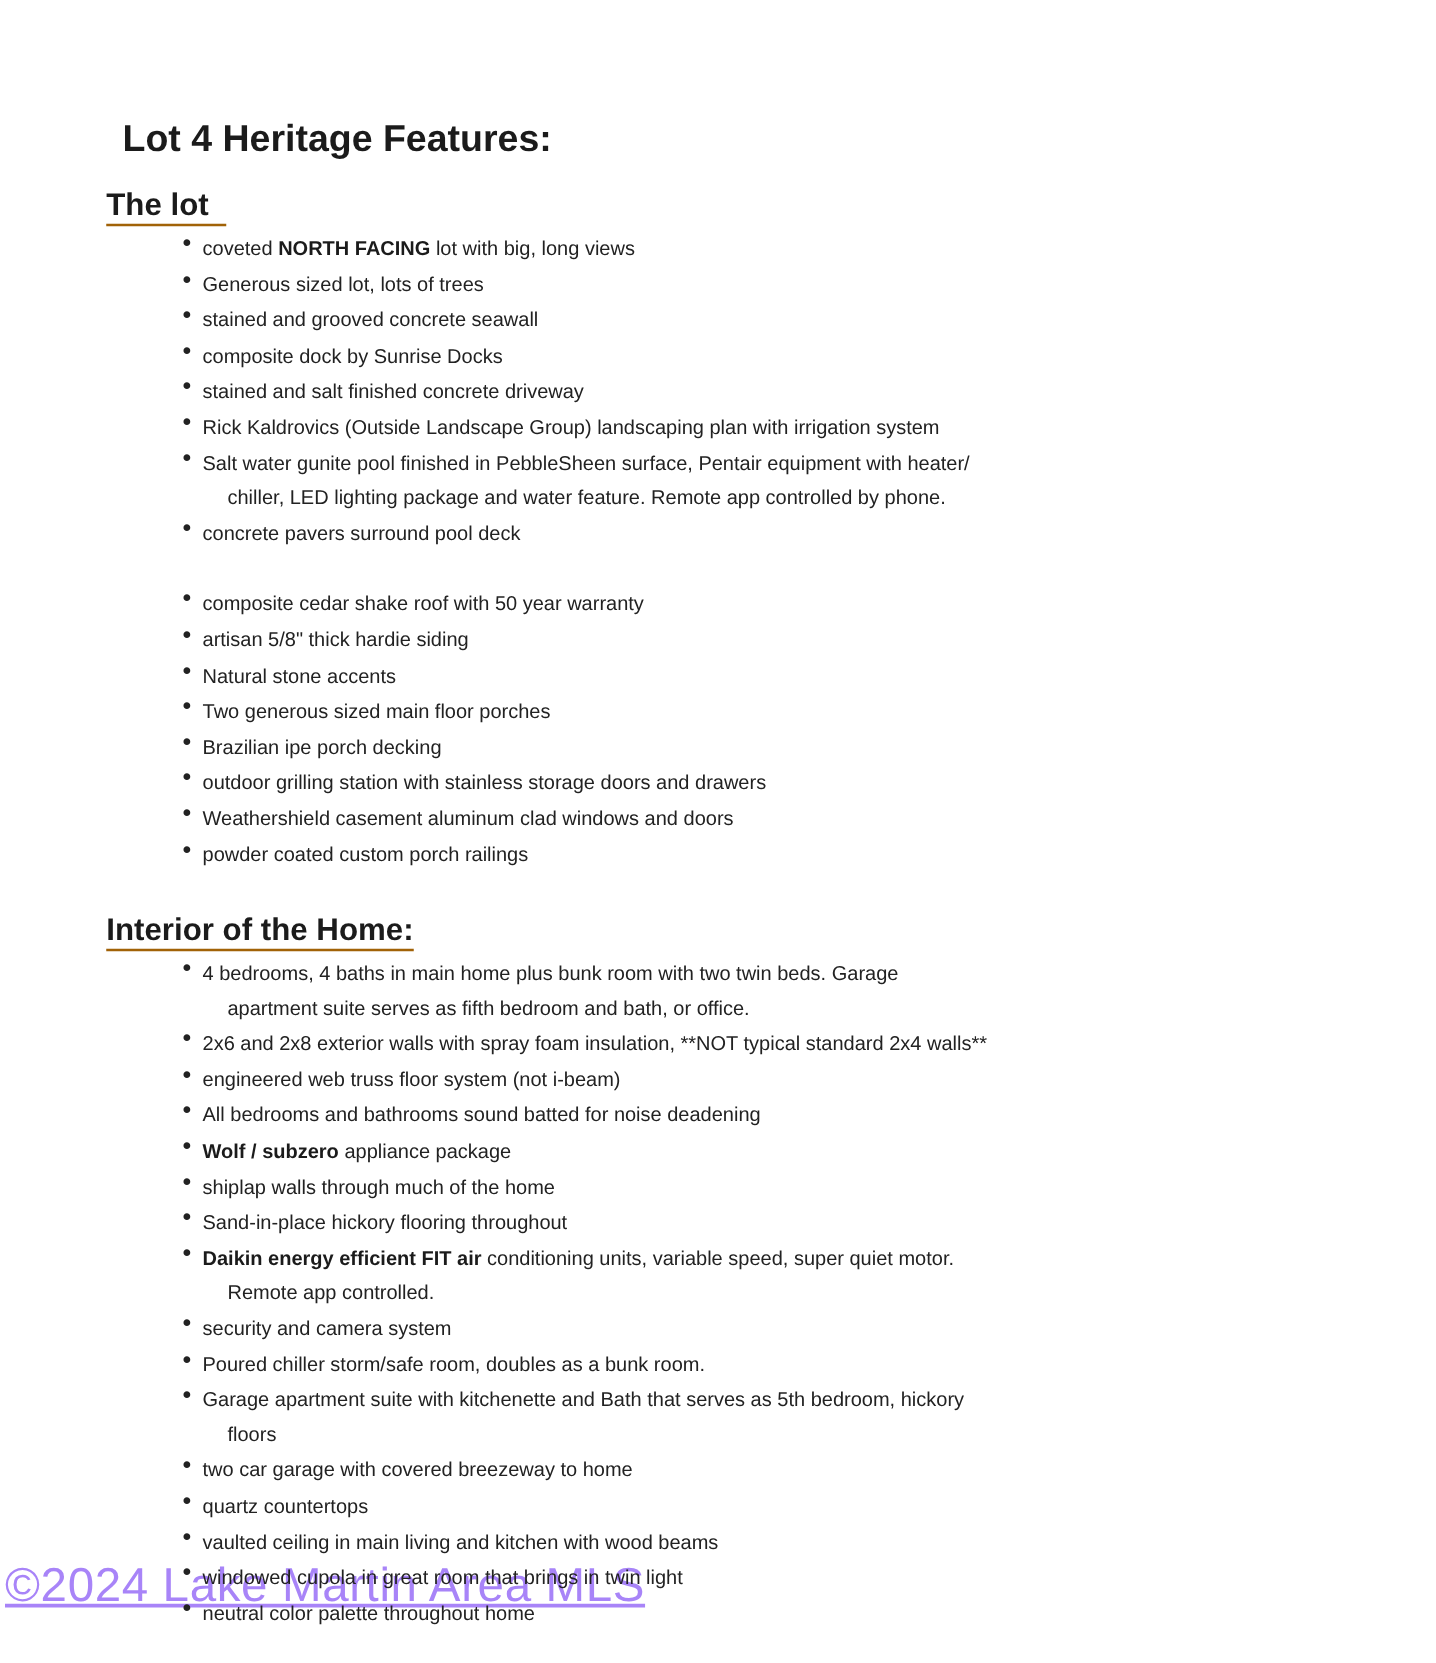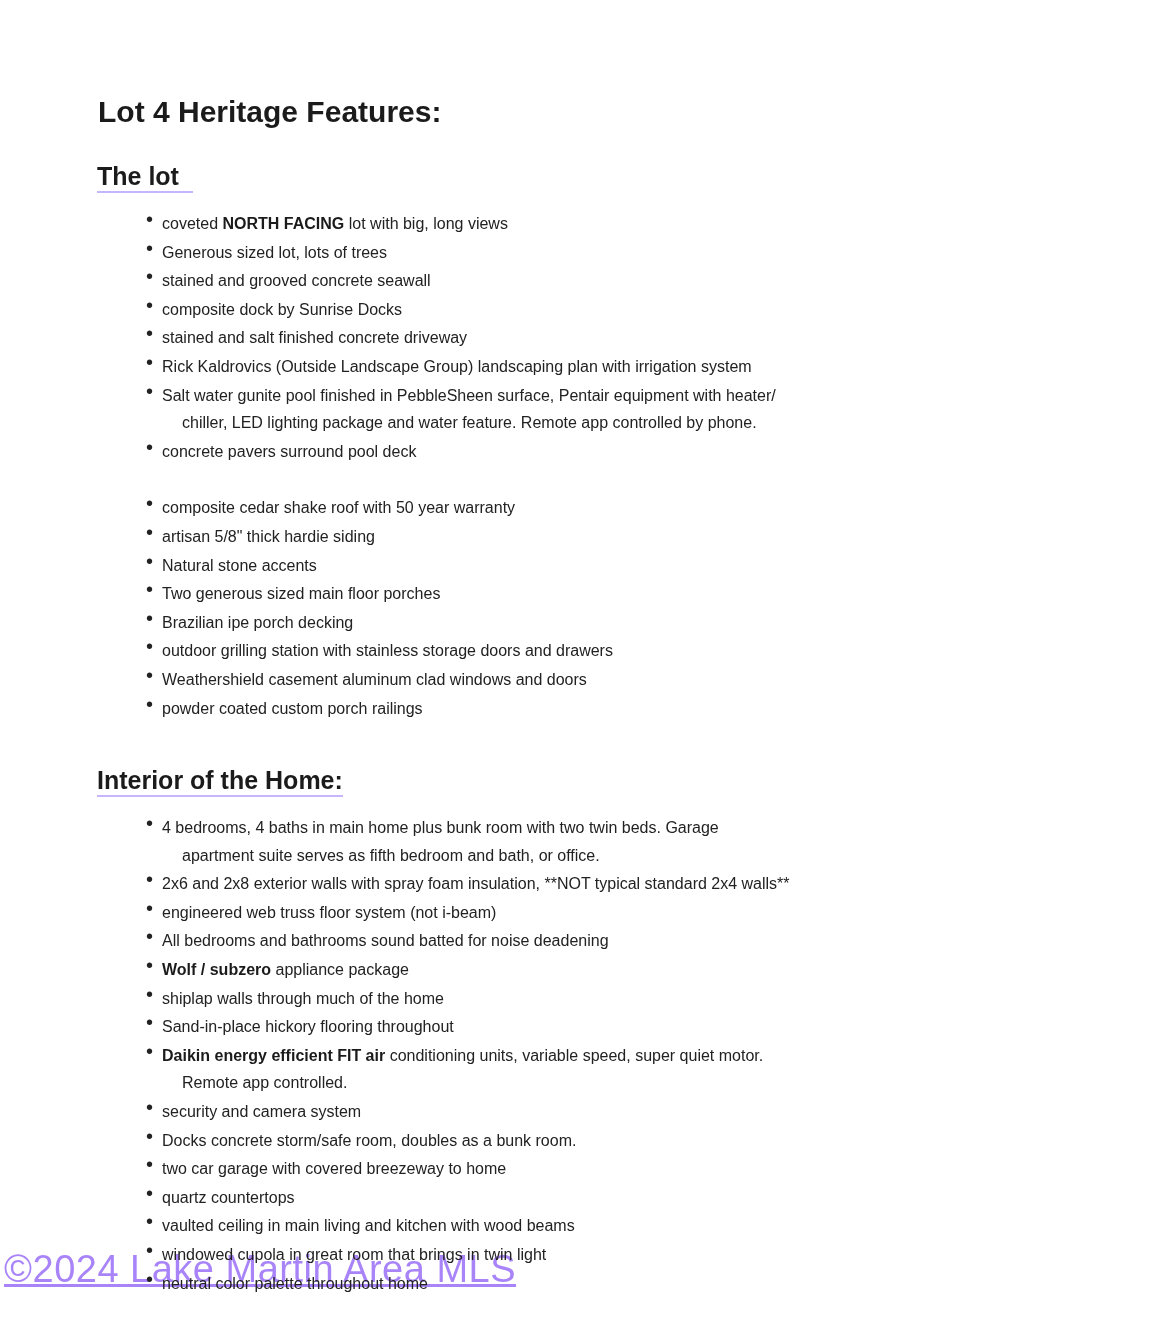--- a/index.html
+++ b/index.html
@@ -27,22 +27,22 @@
     margin: 16px;
     color: #1b1b1b;
   }
   .section { margin: 0 0 28px 0; }
   .section-heading {
     display: inline-block;
     font-size: 25px;
     line-height: 30px;
     font-weight: bold;
     color: #1b1b1b;
-    border-bottom: 2px solid #c4b5fd;
-    margin: 15px;
+    border-bottom: 2px solid #a16207;
+    margin: 3px;
   }
   .section:first-of-type .section-heading { padding-right: 14px; }
   ul.features {
     list-style: none;
     margin: 1px 0 0 0;
     padding: 0 0 0 64px;
   }
   li.feature {
     font-size: 16px;
     line-height: 27.6px;
@@ -107,21 +107,23 @@
 apartment suite serves as fifth bedroom and bath, or office.</li>
           <li class="feature">2x6 and 2x8 exterior walls with spray foam insulation, **NOT typical standard 2x4 walls**</li>
           <li class="feature">engineered web truss floor system (not i-beam)</li>
           <li class="feature">All bedrooms and bathrooms sound batted for noise deadening</li>
           <li class="feature"><strong>Wolf / subzero</strong> appliance package</li>
           <li class="feature">shiplap walls through much of the home</li>
           <li class="feature">Sand-in-place hickory flooring throughout</li>
           <li class="feature"><strong>Daikin energy efficient FIT air</strong> conditioning units, variable speed, super quiet motor.
 Remote app controlled.</li>
           <li class="feature">security and camera system</li>
-          <li class="feature">Docks concrete storm/safe room, doubles as a bunk room.</li>
+          <li class="feature">Poured chiller storm/safe room, doubles as a bunk room.</li>
+          <li class="feature">Garage apartment suite with kitchenette and Bath that serves as 5th bedroom, hickory
+floors</li>
           <li class="feature">two car garage with covered breezeway to home</li>
           <li class="feature">quartz countertops</li>
           <li class="feature">vaulted ceiling in main living and kitchen with wood beams</li>
           <li class="feature">windowed cupola in great room that brings in twin light</li>
           <li class="feature">neutral color palette throughout home</li>
         </ul></div>
     </div>
 </div>
 
 </body></html>

